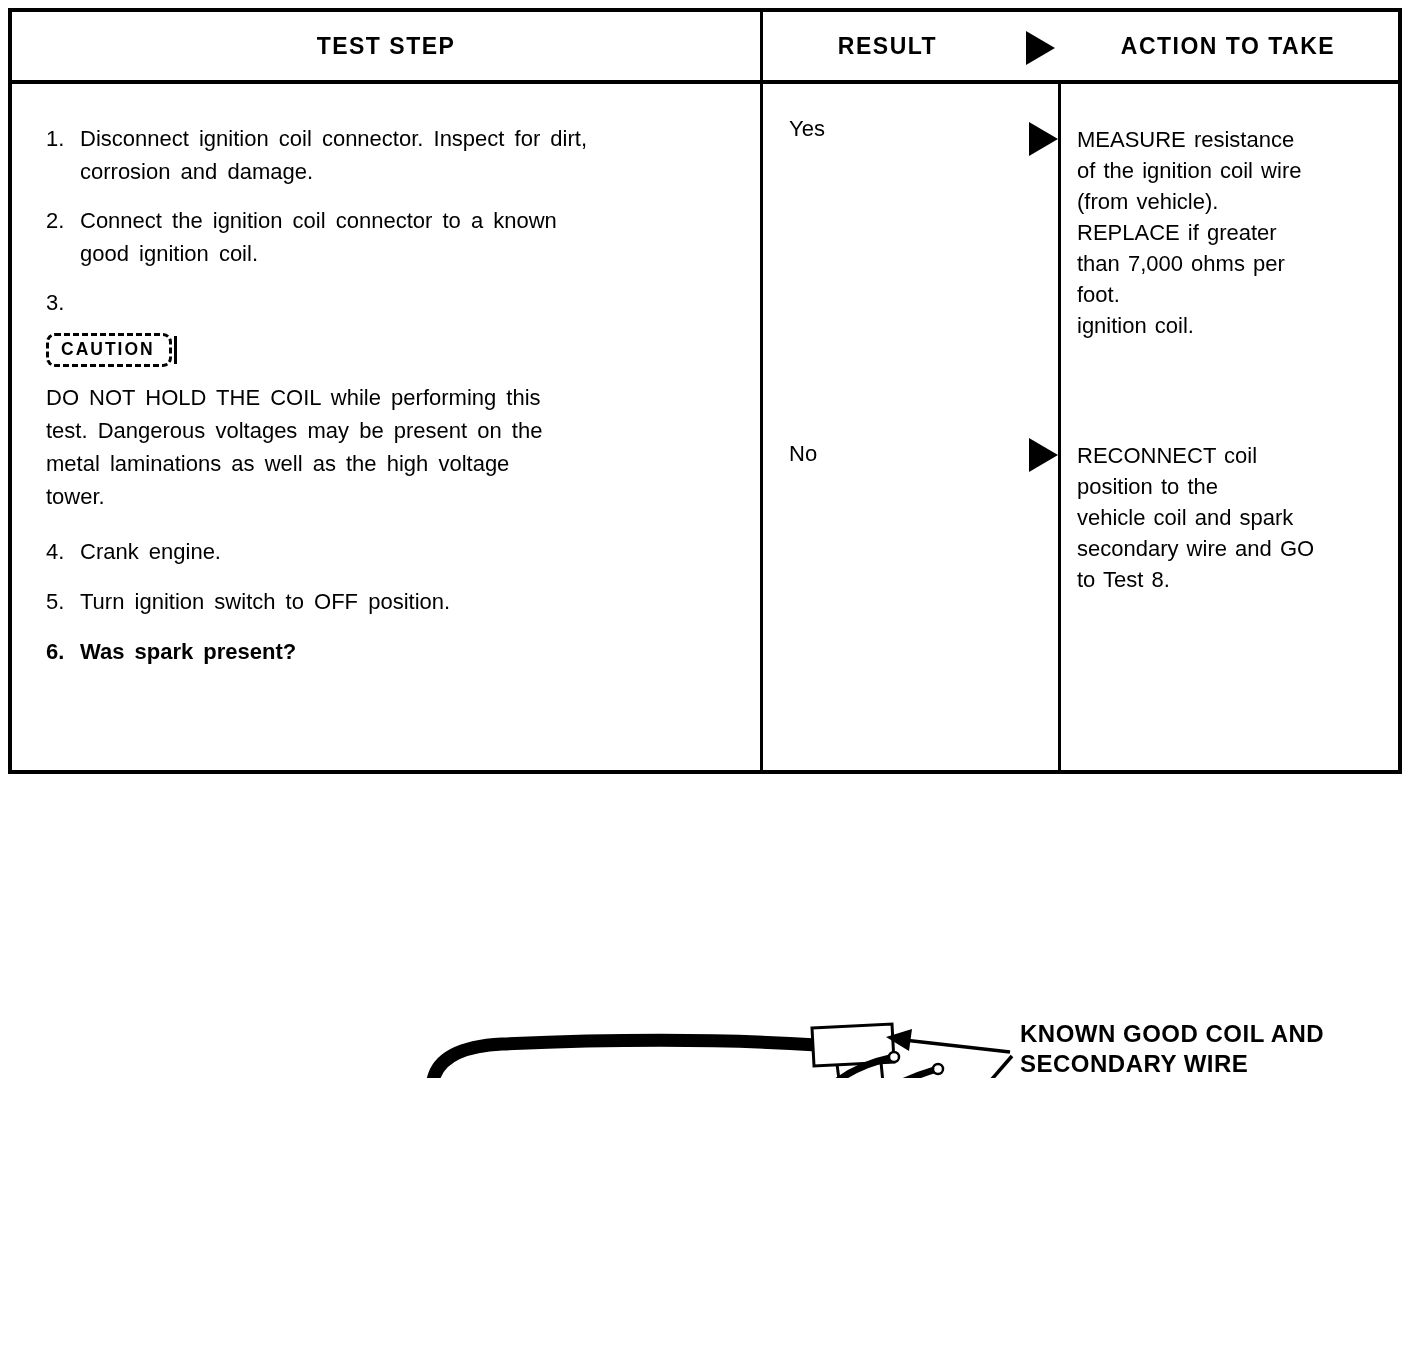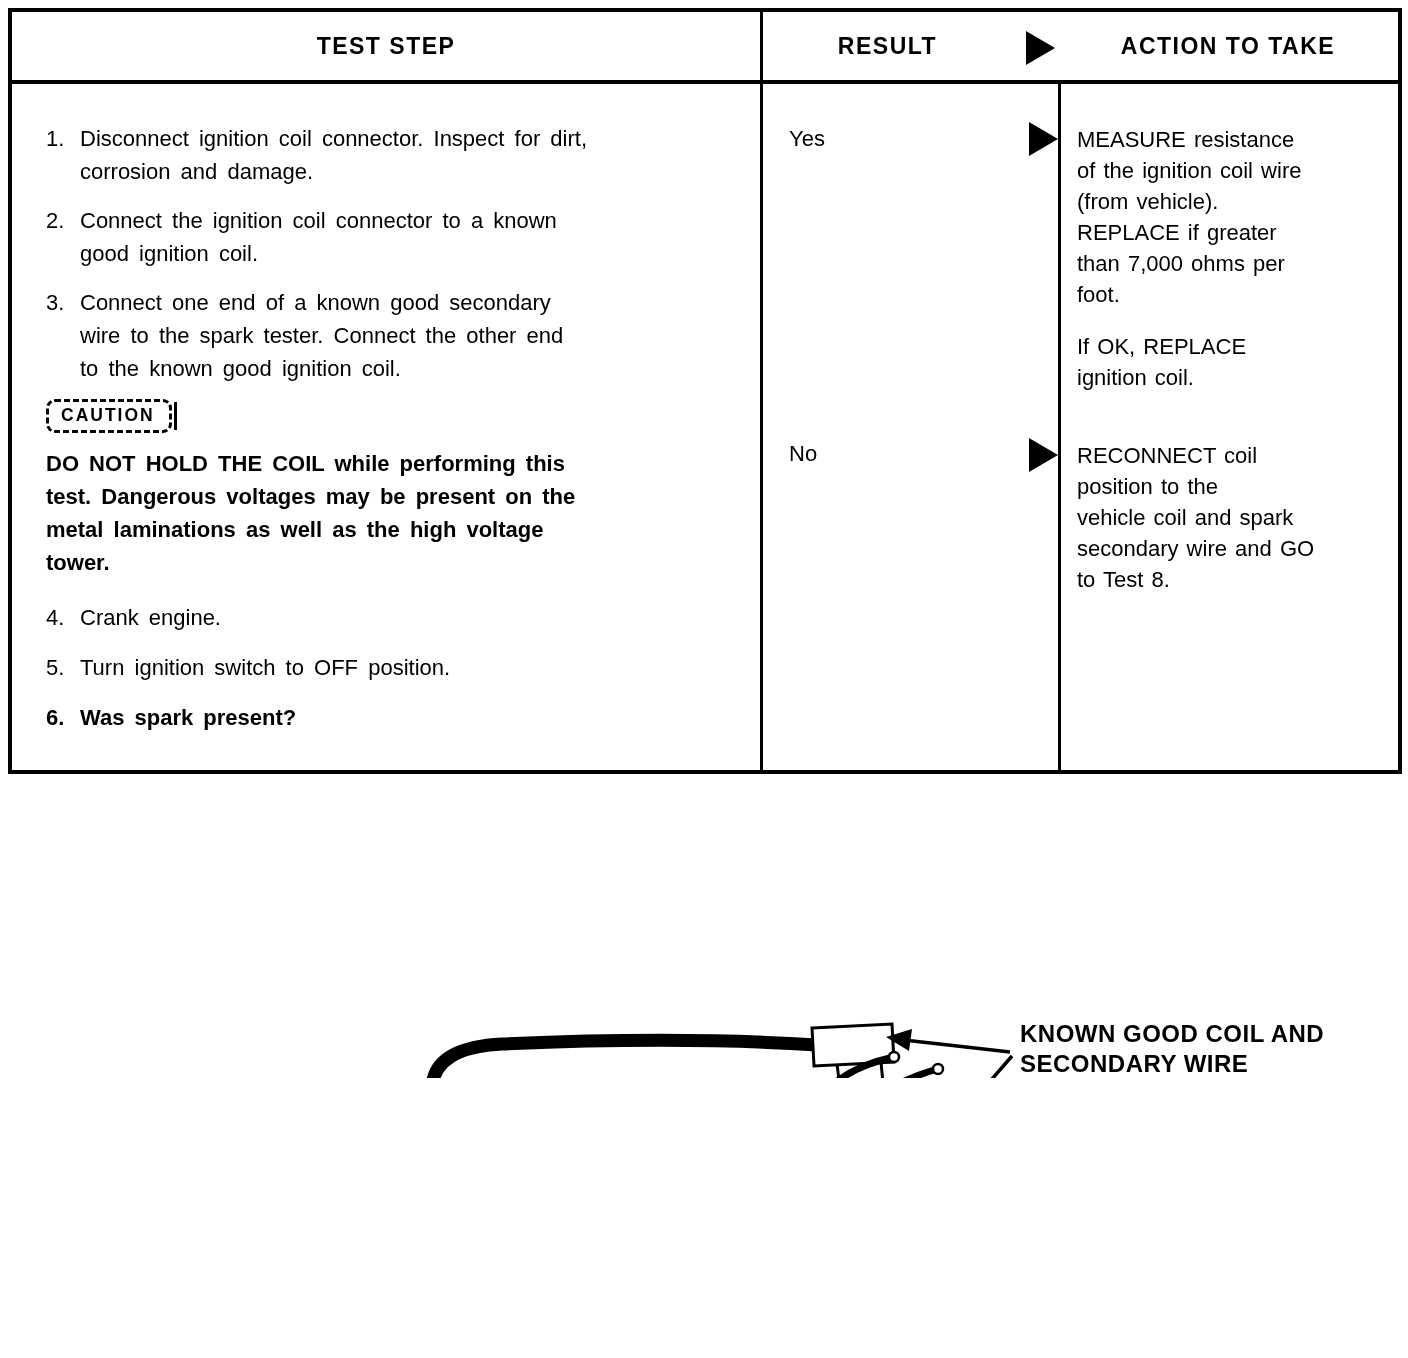--- a/index.html
+++ b/index.html
@@ -36,21 +36,21 @@
   .bold{font-weight:bold;}
   .caution-wrap{margin:0 0 20px 0; height:36px;}
   .caution-box{
     position:relative; display:inline-block; border:3px dashed #000;
     border-radius:9px; padding:1px 14px 3px 12px; font-weight:bold;
     font-size:17.5px; letter-spacing:2px; line-height:24px; word-spacing:0;margin-top:8px;
   }
   .caution-box::after{
     content:""; position:absolute; right:-8px; top:0; bottom:0; width:3px; background:#000;
   }
-  .caution-para{margin:0 0 22px 0; font-weight:bold; width:660px; line-height:33px;}
+  .caution-para{margin:0 0 22px 0; font-weight:normal; width:660px; line-height:33px;}
   
   .result-row{position:absolute; left:26px; white-space:nowrap;}
   .tri{
     position:absolute; right:0; width:0; height:0;
     border-top:17px solid transparent; border-bottom:17px solid transparent;
     border-left:29px solid #000;
   }
   
   .action-block{position:absolute; left:16px; width:300px; line-height:31px; word-spacing:2px;}
   .action-block div{white-space:nowrap;}
@@ -89,25 +89,20 @@
       </div>
       <div class="step">
         <span class="num">2.</span>
         <div>
           <div>Connect the ignition coil connector to a known</div>
           <div>good ignition coil.</div>
         </div>
       </div>
       <div class="step s3">
         <span class="num">3.</span>
-        <div>
-          <div>Connect one end of a known good secondary</div>
-          <div>wire to the spark tester. Connect the other end</div>
-          <div>to the known good ignition coil.</div>
-        </div>
       </div>
       <div class="caution-wrap">
         <span class="caution-box">
           <span>CAUTION</span>
         </span>
       </div>
       <div class="caution-para">
         <div>DO NOT HOLD THE COIL while performing this</div>
         <div>test. Dangerous voltages may be present on the</div>
         <div>metal laminations as well as the high voltage</div>
@@ -127,39 +122,38 @@
       </div>
       <div class="step bold">
         <span class="num">6.</span>
         <div>
             <div>Was spark present?</div>
           </div>
       </div>
     </div>
 
     <div class="cell bl">
-      <div class="result-row" style="top:42px">
+      <div class="result-row" style="top:32px">
         <span>Yes</span>
       </div>
       <div class="tri" style="top:38px"></div>
       <div class="result-row" style="top:357px">
         <span>No</span>
       </div>
       <div class="tri" style="top:354px"></div>
     </div>
 
     <div class="cell bl">
       <div class="action-block" style="top:40px">
         <div>MEASURE resistance</div>
         <div>of the ignition coil wire</div>
         <div>(from vehicle).</div>
         <div>REPLACE if greater</div>
         <div>than 7,000 ohms per</div>
         <div>foot.</div>
-        <div class="gap-top">If OK, REPLACE</div>
         <div>ignition coil.</div>
       </div>
       <div class="action-block" style="top:356px">
         <div>RECONNECT coil</div>
         <div>position to the</div>
         <div>vehicle coil and spark</div>
         <div>secondary wire and GO</div>
         <div>to Test 8.</div>
       </div>
     </div>

